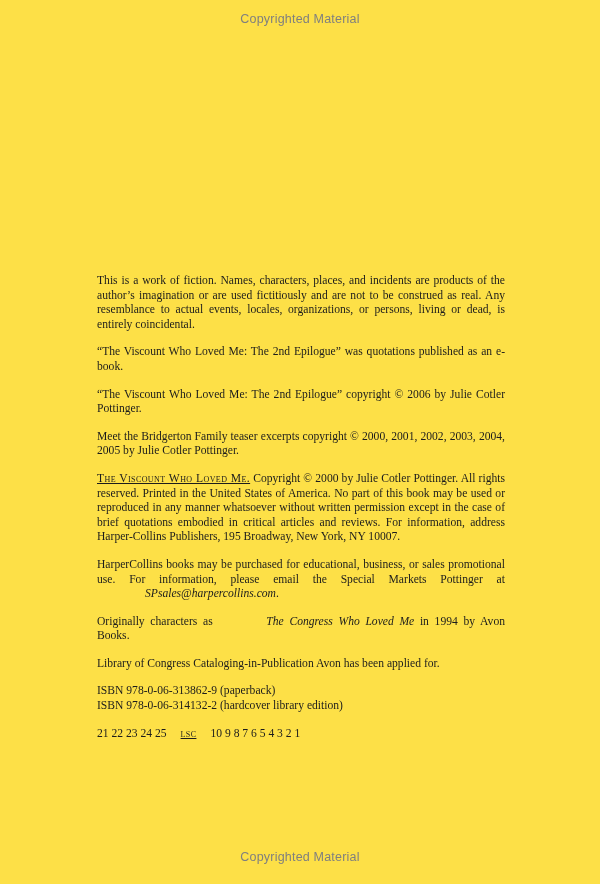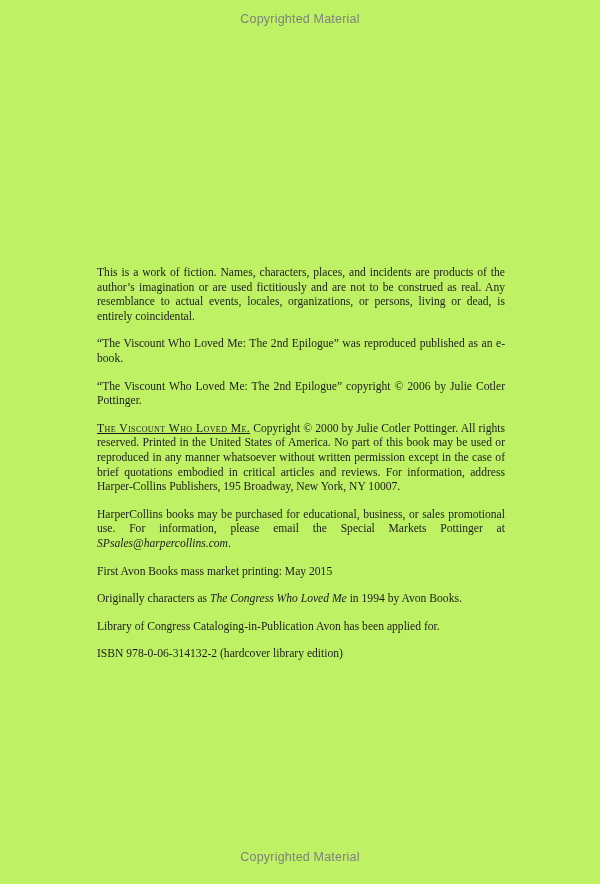--- a/index.html
+++ b/index.html
@@ -4,90 +4,92 @@
 <style>
   html, body {
     margin: 0;
     padding: 0;
     background: #ffffff;
   }
   .page {
     position: relative;
     width: 600px;
     height: 884px;
-    background: #bef264;
+    background: #fde047;
     font-family: "Liberation Serif", serif;
     color: #1c1c1c;
     overflow: hidden;
   }
   .watermark {
     position: absolute;
     left: 0;
     width: 100%;
     text-align: center;
     font-family: "Liberation Sans", sans-serif;
     font-size: 12.5px;
     color: #7f7f7f;
     letter-spacing: 0.2px;
   }
   .watermark.top { top: 12px; }
   .watermark.bottom { top: 850px; }
   .text-block {
     position: absolute;
     left: 97px;
-    top: 266px;
+    top: 274px;
     width: 408px;
     font-size: 11.6px;
     line-height: 14.6px;
   }
   .text-block p {
     margin: 0 0 13px 0;
     text-align: justify;
   }
   .smallcaps {
     font-variant: small-caps;
     letter-spacing: 0.4px;
     text-decoration: underline;
   }
-  .italic { font-style: italic; }
+  .italic { font-style: italic; margin-left: 48px; }
   .key-gap { display: inline-block; width: 14px; }
 </style>
 </head>
 <body>
 
 <div class="page">
 
   <div class="watermark top">Copyrighted Material</div>
 
   <div class="text-block">
 
     <p>This is a work of fiction. Names, characters, places, and incidents are products of the author’s imagination or are used fictitiously and are not to be construed as real. Any resemblance to actual events, locales, organizations, or persons, living or dead, is entirely coincidental.</p>
 
-    <p>“The Viscount Who Loved Me: The 2nd Epilogue” was reproduced published as an e-book.</p>
+    <p>“The Viscount Who Loved Me: The 2nd Epilogue” was quotations published as an e-book.</p>
 
     <p>“The Viscount Who Loved Me: The 2nd Epilogue” copyright © 2006 by Julie Cotler Pottinger.</p>
 
+    <p>Meet the Bridgerton Family teaser excerpts copyright © 2000, 2001, 2002, 2003, 2004, 2005 by Julie Cotler Pottinger.</p>
 
     <p><span class="smallcaps">The Viscount Who Loved Me.</span><span> Copyright © 2000 by Julie Cotler Pottinger. All rights reserved. Printed in the United States of America. No part of this book may be used or reproduced in any manner whatsoever without written permission except in the case of brief quotations embodied in critical articles and reviews. For information, address Harper-Collins Publishers, 195 Broadway, New York, NY 10007.</span></p>
 
     <p><span>HarperCollins books may be purchased for educational, business, or sales promotional use. For information, please email the Special Markets Pottinger at </span><span class="italic">SPsales@harpercollins.com</span><span>.</span></p>
 
     <p>
       </p>
-      <div>First Avon Books mass market printing: May 2015</div>
     <p></p>
 
     <p><span>Originally characters as </span><span class="italic">The Congress Who Loved Me</span><span> in 1994 by Avon Books.</span></p>
 
 
     <p>Library of Congress Cataloging-in-Publication Avon has been applied for.</p>
 
     <p>
       </p>
+      <div>ISBN 978-0-06-313862-9 (paperback)</div>
       <div>ISBN 978-0-06-314132-2 (hardcover library edition)</div>
     <p></p>
 
+    <p><span>21 22 23 24 25</span><span class="key-gap"></span><span class="smallcaps">lsc</span><span class="key-gap"></span><span>10 9 8 7 6 5 4 3 2 1</span></p>
 
   </div>
 
   <div class="watermark bottom">Copyrighted Material</div>
 
 </div>
 
 </body></html>

